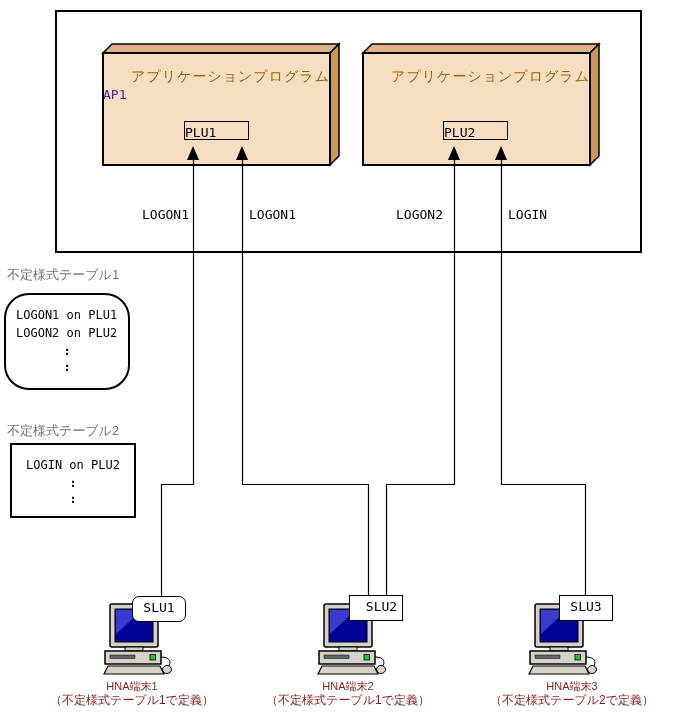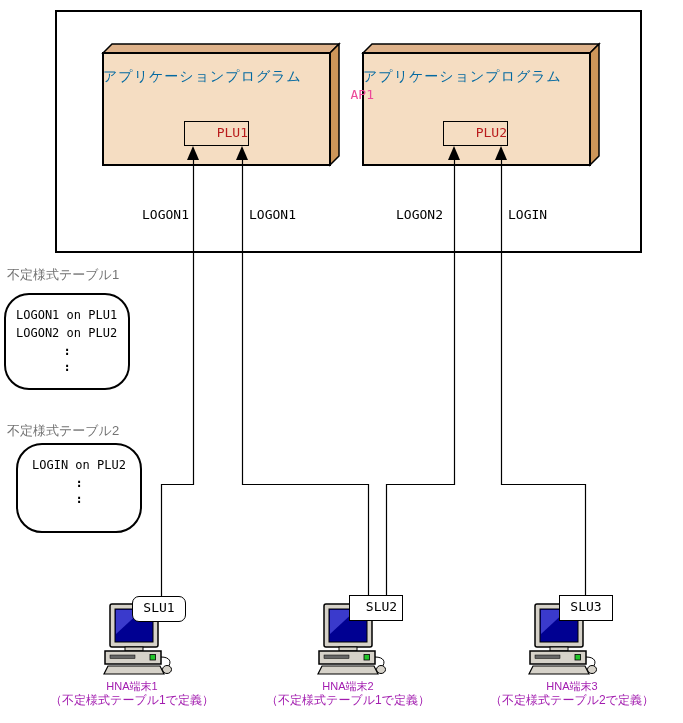--- a/index.html
+++ b/index.html
@@ -8,38 +8,38 @@
     font-family:"Liberation Sans",sans-serif;overflow:hidden;
   }
   .abs{position:absolute;}
   .mono{font-family:"DejaVu Sans Mono","Liberation Mono",monospace;}
   .jp{font-family:"Liberation Sans",sans-serif;}
   #diagram-svg{position:absolute;left:0;top:0;}
   .outer-box{
     left:55px;top:10px;width:587px;height:243px;
     border:2px solid #000;box-sizing:border-box;background:transparent;
   }
-  .ap-title{width:227px;text-align:left;font-size:14px;color:#0369a1;letter-spacing:1px;}
-  .ap-name{width:271px;text-align:right;font-size:13px;color:#ec4899;}
+  .ap-title{width:227px;text-align:right;font-size:14px;color:#a16207;letter-spacing:1px;}
+  .ap-name{width:271px;text-align:left;font-size:13px;color:#4c1d95;}
   .plu-box{
-    width:65px;height:25px;border:1.5px solid #000;box-sizing:border-box;
-    background:transparent;text-align:right;font-size:13px;line-height:21px;color:#b91c1c;
+    width:65px;height:19px;border:1.5px solid #000;box-sizing:border-box;
+    background:transparent;text-align:left;font-size:13px;line-height:21px;color:#000000;
   }
   .conn-label{font-size:13px;color:#000;width:70px;}
   .tbl-label{font-size:13px;color:#737373;}
   .tbl-box{
     width:126px;border:2px solid #000;box-sizing:border-box;background:#fff;
   }
   .tbl-row{position:absolute;left:10px;font-size:12px;color:#000;white-space:pre;}
   .tbl-dots{position:absolute;left:0;width:100%;text-align:center;font-size:12px;font-weight:bold;color:#000;}
   .slu-box{
     width:54px;height:26px;border:1.5px solid #000;box-sizing:border-box;
     background:#fff;text-align:center;font-size:13px;line-height:22px;color:#000;
   }
-  .term-caption{width:190px;text-align:center;color:#a21caf;}
+  .term-caption{width:190px;text-align:center;color:#7f1d1d;}
   .term-name{font-size:11px;line-height:14px;}
   .term-note{font-size:12px;line-height:15px;}
 </style>
 </head>
 <body>
 
 <div id="canvas">
 
   <svg id="diagram-svg" width="683" height="723" viewBox="0 0 683 723">
     <defs>
@@ -109,21 +109,21 @@
 
   <div class="abs tbl-label jp" style="left:7px;top:266px;">不定様式テーブル1</div>
   <div class="abs tbl-box" style="left:4px;top:293px;height:97px;border-radius:25px;">
     <div class="tbl-row mono" style="top:13px;">LOGON1 on PLU1</div>
     <div class="tbl-row mono" style="top:31px;">LOGON2 on PLU2</div>
     <div class="tbl-dots mono" style="top:49px;">:</div>
     <div class="tbl-dots mono" style="top:65px;">:</div>
   </div>
 
   <div class="abs tbl-label jp" style="left:7px;top:422px;">不定様式テーブル2</div>
-  <div class="abs tbl-box" style="left:16px;top:443px;height:90px;border-radius:26px;">
+  <div class="abs tbl-box" style="left:10px;top:443px;height:75px;">
     <div class="tbl-row mono" style="top:13px;left:14px;">LOGIN on PLU2</div>
     <div class="tbl-dots mono" style="top:31px;">:</div>
     <div class="tbl-dots mono" style="top:47px;">:</div>
   </div>
 
   <div class="abs slu-box mono" style="left:132px;top:596px;border-radius:7px;">SLU1</div>
   <div class="abs slu-box mono" style="left:349px;top:595px;padding-left:11px;">SLU2</div>
   <div class="abs slu-box mono" style="left:559px;top:595px;">SLU3</div>
 
   <div class="abs term-caption" style="left:37px;top:679px;">

